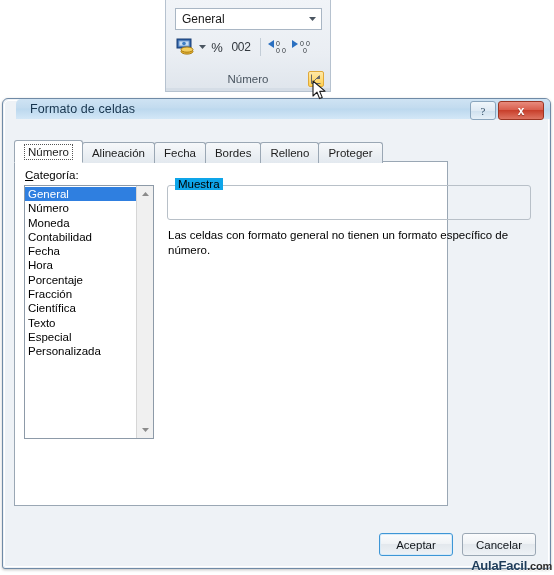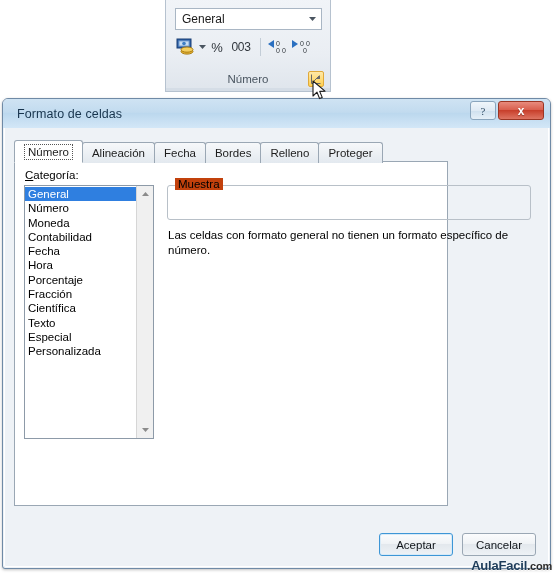--- a/index.html
+++ b/index.html
@@ -145,25 +145,26 @@
     position: absolute;
     left: 1px; top: 1px; right: 1px; bottom: 1px;
     border: 1px solid #ffffff;
     border-radius: 5px 5px 2px 2px;
     box-sizing: border-box;
     pointer-events: none;
   }
 
   #titlebar {
     position: relative;
-    height: 29px;
+    height: 20px;
     background: linear-gradient(to bottom, #cfe3f3 0%, #c2dbef 45%, #bcd8ee 50%, #d3e7f7 100%);
     border-radius: 5px 5px 0 0;
     display: flex;
     align-items: center;
+    margin-left: 13px;
   }
   #title-text {
     margin-left: 14px;
     font-size: 12.5px;
     color: #17344d;
     font-family: "Liberation Sans", sans-serif;
     letter-spacing: 0.1px;
   }
   .title-buttons {
     position: absolute;
@@ -314,21 +315,21 @@
     width: 364px;
     height: 35px;
     border: 1px solid #b8c0c8;
     border-radius: 3px;
     box-sizing: border-box;
   }
   #muestra-legend {
     position: absolute;
     left: 7px;
     top: -8px;
-    background: #c2410c;
+    background: #0ea5e9;
     padding: 0 3px;
     font-size: 11.5px;
     color: #000;
     font-family: "Liberation Sans", sans-serif;
   }
   #muestra-desc {
     position: absolute;
     left: 153px;
     top: 66px;
     width: 370px;
@@ -417,21 +418,21 @@
       <svg width="7" height="4" viewBox="0 0 7 4">
           <path d="M0 0 L7 0 L3.5 4 Z" fill="#4a5560"></path>
         </svg>
     </div>
 
     <div class="ribbon-btn pct-btn">
       <span>%</span>
     </div>
 
     <div class="ribbon-btn thousand-btn">
-      <span>003</span>
+      <span>002</span>
     </div>
 
     <div class="vsep"></div>
 
     <div class="ribbon-btn dec-btn">
       <svg width="24" height="18" viewBox="0 0 24 18">
         <path d="M2 6 L8 2 L8 10 Z" fill="#2a6fc0"></path>
         <text x="10" y="8" font-family="Liberation Sans, sans-serif" font-size="7" fill="#31373d">0</text>
         <text x="10" y="15" font-family="Liberation Sans, sans-serif" font-size="7" fill="#31373d">0</text>
         <text x="16" y="15" font-family="Liberation Sans, sans-serif" font-size="7" fill="#31373d">0</text>

